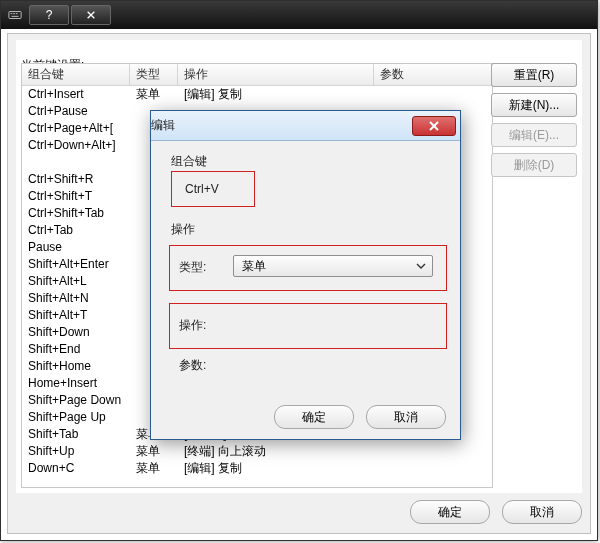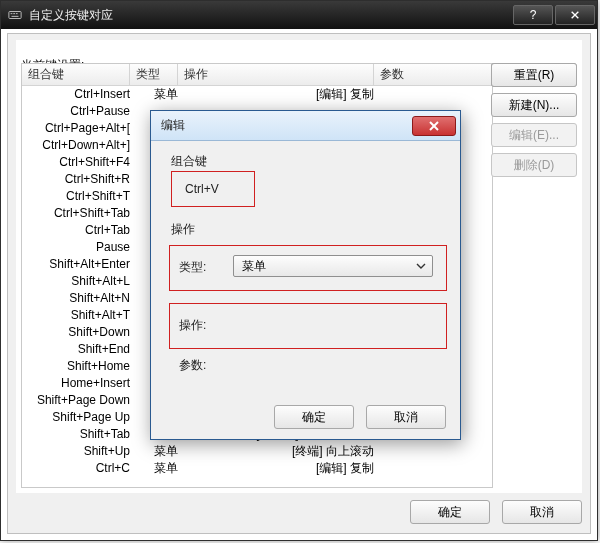--- a/index.html
+++ b/index.html
@@ -18,40 +18,40 @@
   .inner { position: absolute; left: 8px; right: 8px; top: 6px; bottom: 40px; background: #fff; border: 1px solid #fff; }
   .current-label { position: absolute; left: 4px; top: 16px; text-decoration: underline; }
   .table-area { position: absolute; left: 4px; top: 22px; width: 472px; bottom: 4px; border: 1px solid #c9c9c9; background: #fff; }
   .thead { display: flex; height: 22px; background: linear-gradient(#fdfdfd,#ececec); border-bottom: 1px solid #d4d4d4; }
   .th { border-right: 1px solid #d4d4d4; padding-left: 6px; display: flex; align-items: center; color: #333; }
   .th.c0 { width: 108px; }
   .th.c1 { width: 48px; }
   .th.c2 { width: 196px; }
   .th.c3 { flex: 1; }
   .tbody { position: absolute; top: 22px; left: 0; right: 0; bottom: 0; overflow: hidden; }
-  .tr { display: flex; height: 17px; line-height: 17px; text-align: right; }
+  .tr { display: flex; height: 17px; line-height: 17px; }
   .td { overflow: hidden; white-space: nowrap; }
   .td.c0 { width: 108px; padding-left: 6px; }
   .td.c1 { width: 48px; padding-left: 6px; }
   .td.c2 { width: 196px; padding-left: 6px; }
   .td.c3 { flex: 1; padding-left: 6px; }
 
   .side-btns { position: absolute; right: 4px; top: 22px; width: 86px; display: flex; flex-direction: column; gap: 6px; }
   .side-btn { height: 24px; background: linear-gradient(#fdfdfd,#e6e6e6); border: 1px solid #a8a8a8; border-radius: 3px; display: flex; align-items: center; justify-content: center; cursor: default; }
   .side-btn.disabled { color: #9a9a9a; border-color: #c6c6c6; background: #f2f2f2; }
 
   .reset-btn { position: absolute; right: 4px; bottom: 4px; width: 86px; }
 
   .bottom-bar { position: absolute; left: 8px; right: 8px; bottom: 6px; height: 30px; display: flex; justify-content: flex-end; gap: 12px; align-items: center; }
-  .dlg-btn { width: 80px; height: 24px; background: linear-gradient(#fdfdfd,#e6e6e6); border: 1px solid #a8a8a8; border-radius: 3px; display:flex; align-items:center; justify-content:center; cursor:default; }
+  .dlg-btn { width: 80px; height: 24px; background: linear-gradient(#fdfdfd,#e6e6e6); border: 1px solid #a8a8a8; border-radius: 11px; display:flex; align-items:center; justify-content:center; cursor:default; }
 
   
   .modal { position: absolute; left: 150px; top: 110px; width: 311px; height: 330px; border: 1px solid #2a5a90; background: #f0f0f0; box-shadow: 2px 4px 18px rgba(0,0,0,.4); }
   .modal-titlebar { height: 30px; background: linear-gradient(to bottom,#e9f2fb,#cfe4f7); border-bottom: 1px solid #9ab8d6; display:flex; align-items:center; }
-  .modal-titlebar .mtitle { flex:1; padding-left: 10px; color:#222; }
+  .modal-titlebar .mtitle { flex:1; color:#222; }
   .modal-close { width: 44px; height: 20px; margin-right: 4px; background: linear-gradient(#e07070,#c83232); border:1px solid #8b1a1a; border-radius: 3px; display:flex; align-items:center; justify-content:center; }
   .modal-close svg { width:12px; height:12px; stroke:#fff; stroke-width:2; }
 
   .mbody { position:absolute; top:30px; left:0; right:0; bottom:0; }
   .grp-label { position:absolute; color:#222; }
   .red-box { border:1px solid #d02020; position:absolute; }
   .ctrl-label { position:absolute; color:#222; }
   .combo { position:absolute; height:22px; background: linear-gradient(#fdfdfd,#e8e8e8); border:1px solid #8f8f8f; border-radius:2px; display:flex; align-items:center; padding-left:8px; }
   .combo .arrow { position:absolute; right:6px; top:4px; }
   .combo .arrow svg { width:10px; height:10px; }
@@ -65,21 +65,20 @@
   <div class="titlebar">
     <span class="icon">
       <svg viewBox="0 0 16 16">
           <rect x="1" y="4" width="14" height="8" rx="1" fill="none" stroke="#ccc"></rect>
           <rect x="3" y="6" width="2" height="1"></rect>
           <rect x="6" y="6" width="2" height="1"></rect>
           <rect x="9" y="6" width="2" height="1"></rect>
           <rect x="4" y="9" width="8" height="1"></rect>
         </svg>
     </span>
-    <span class="title">自定义按键对应</span>
     <span class="winbtn">
         <span>?</span>
       </span>
     <span class="winbtn">
       <svg viewBox="0 0 12 12">
           <line x1="2" y1="2" x2="10" y2="10" stroke-width="1.6"></line>
           <line x1="10" y1="2" x2="2" y2="10" stroke-width="1.6"></line>
         </svg>
     </span>
   </div>
@@ -114,21 +113,20 @@
               <div class="td c2"></div>
               <div class="td c3"></div>
             </div>
             <div class="tr">
               <div class="td c0">Ctrl+Down+Alt+]</div>
               <div class="td c1"></div>
               <div class="td c2"></div>
               <div class="td c3"></div>
             </div>
             <div class="tr">
-              <div class="td c0">Ctrl+Shift+F4</div>
               <div class="td c1"></div>
               <div class="td c2"></div>
               <div class="td c3"></div>
             </div>
             <div class="tr">
               <div class="td c0">Ctrl+Shift+R</div>
               <div class="td c1"></div>
               <div class="td c2"></div>
               <div class="td c3"></div>
             </div>
@@ -222,21 +220,21 @@
               <div class="td c2">[选项卡] 转到最近会话</div>
               <div class="td c3"></div>
             </div>
             <div class="tr">
               <div class="td c0">Shift+Up</div>
               <div class="td c1">菜单</div>
               <div class="td c2">[终端] 向上滚动</div>
               <div class="td c3"></div>
             </div>
             <div class="tr">
-              <div class="td c0">Ctrl+C</div>
+              <div class="td c0">Down+C</div>
               <div class="td c1">菜单</div>
               <div class="td c2">[编辑] 复制</div>
               <div class="td c3"></div>
             </div>
           </div>
       </div>
 
       <div class="side-btns">
         <div class="side-btn">查找(F)...</div>
         <div class="side-btn">新建(N)...</div>

